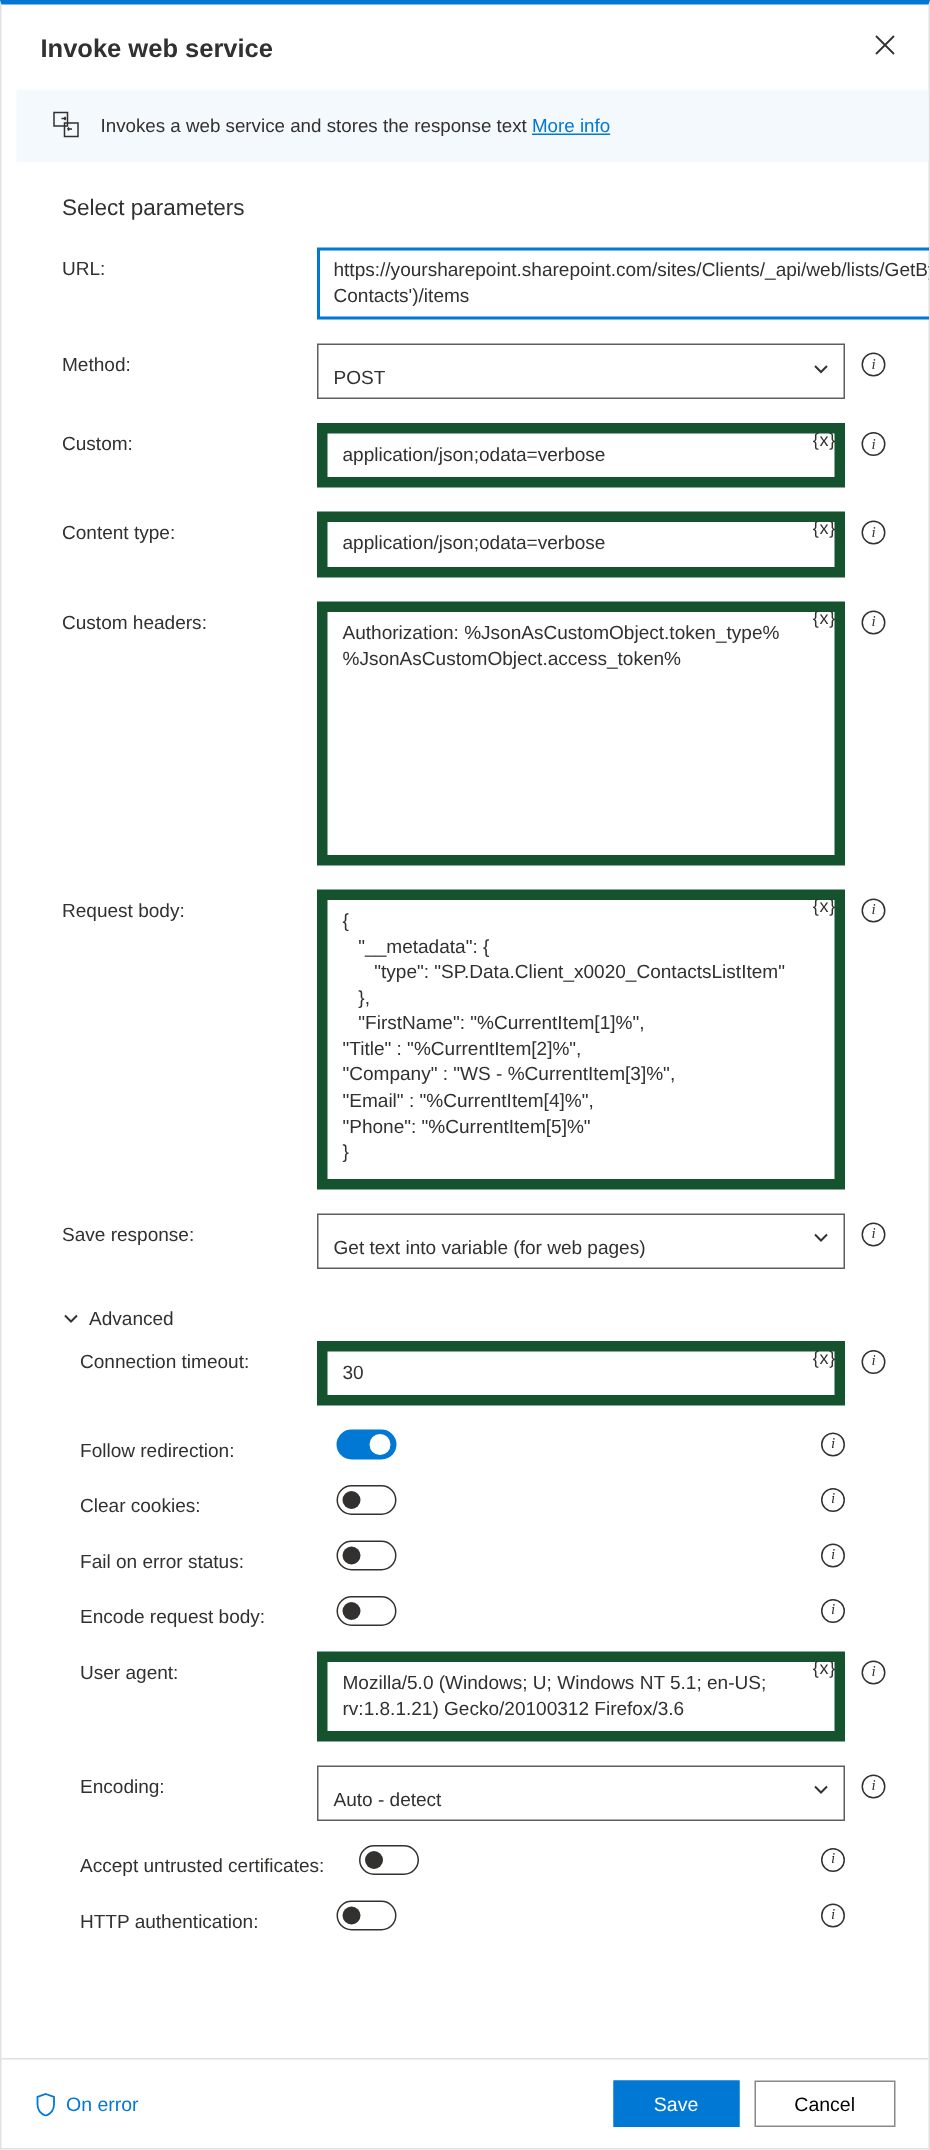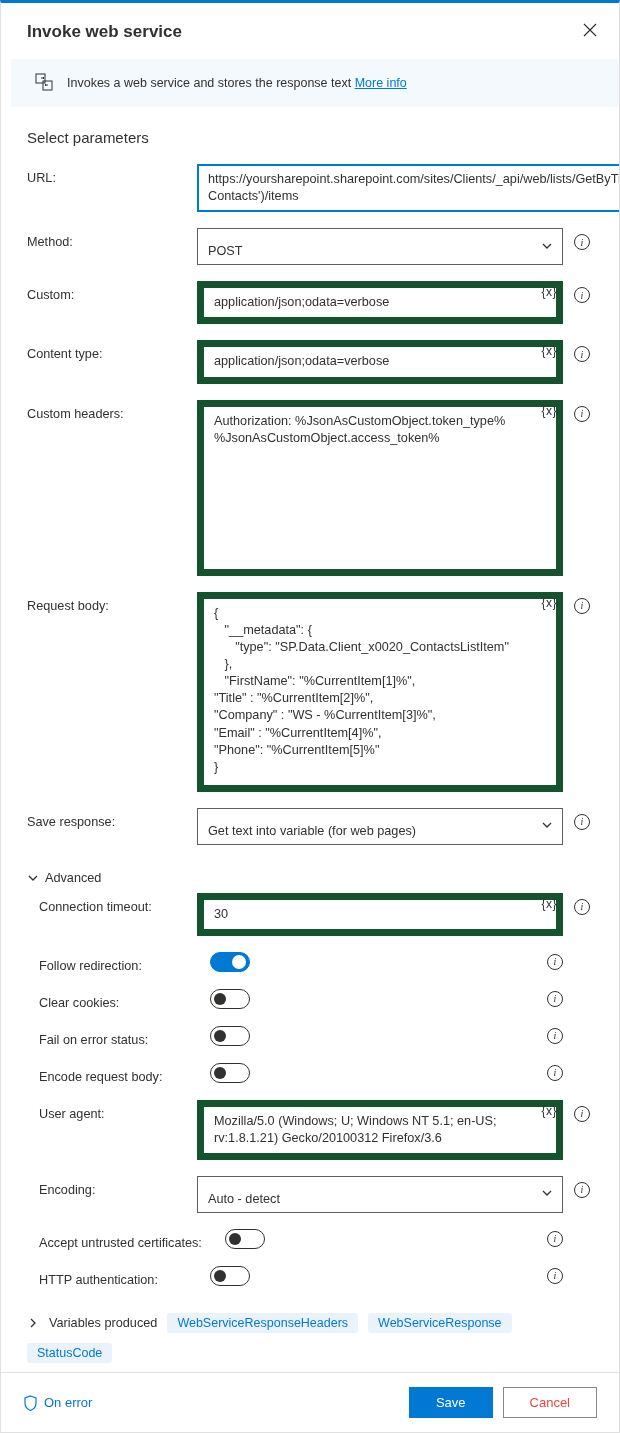--- a/index.html
+++ b/index.html
@@ -4,21 +4,21 @@
 <style>
   * { box-sizing: border-box; margin: 0; padding: 0; font-family: "Segoe UI", Arial, sans-serif; }
   body { background: #fff; width: 620px; height: 1433px; display: flex; flex-direction: column; border: 1px solid #e0e0e0; border-top: 3px solid #0078d4; }
   .header { display: flex; align-items: center; justify-content: space-between; padding: 16px 18px 14px 26px; }
   .header h1 { font-size: 17px; font-weight: 600; color: #323130; }
   .close-btn { font-size: 16px; color: #323130; cursor: pointer; padding: 4px; }
   .info-bar { background: #f3f9fd; padding: 14px 24px; display: flex; align-items: center; gap: 12px; font-size: 12.5px; color: #323130; margin-left: 10px; }
   .info-bar a { color: #0078d4; text-decoration: underline; }
   .info-icon-box { width: 20px; height: 20px; display: flex; align-items: center; justify-content: center; }
   .scroll-area { flex: 1; overflow-y: auto; padding: 4px 4px 12px 0; }
-  .scroll-inner { padding: 0 22px 0 26px; }
+  .scroll-inner { padding: 0 22px 0 26px; margin-left: 14px; }
   .section-title { font-size: 15px; color: #323130; margin: 18px 0 18px 0; }
   .form-row { display: flex; align-items: flex-start; margin-bottom: 16px; gap: 8px; }
   .form-row.indented .label-col { padding-left: 12px; }
   .label-col { width: 162px; flex-shrink: 0; font-size: 12.7px; color: #323130; padding-top: 7px; }
   .label-col.wide { width: 175px; }
   .input-col { flex: 1; position: relative; }
   .help-col { width: 22px; flex-shrink: 0; display: flex; align-items: flex-start; padding-top: 6px; justify-content: center; }
   .help-icon { width: 16px; height: 16px; border: 1px solid #323130; border-radius: 50%; display: flex; align-items: center; justify-content: center; font-size: 10px; color: #323130; font-style: italic; font-family: Georgia, serif; cursor: pointer; }
   .text-input, .textarea-input { width: 100%; border: 7px solid #14532d; padding: 6px 30px 6px 10px; font-size: 12.7px; color: #323130; font-family: inherit; line-height: 1.35; }
   .text-input.active { border: 2px solid #0078d4; padding: 5px 29px 5px 9px; }
@@ -32,21 +32,21 @@
   .toggle.on { background: #0078d4; border-color: #0078d4; }
   .toggle.on .knob { background: #fff; left: auto; right: 3px; width: 14px; height: 14px; top: 2px; }
   .toggle-help-right { margin-left: auto; }
   .adv-header, .vars-header { display: flex; align-items: center; gap: 6px; font-size: 12.7px; color: #323130; cursor: pointer; padding: 10px 0 8px 0; }
   .chev { width: 12px; height: 12px; display: inline-flex; align-items: center; justify-content: center; }
   .vars-pill { background: #eaf3fc; color: #0078d4; font-size: 12.5px; padding: 3px 10px; border-radius: 3px; cursor: pointer; }
   .vars-header { gap: 10px; flex-wrap: wrap; }
   .footer { border-top: 1px solid #e0e0e0; padding: 14px 22px; display: flex; align-items: center; justify-content: center; }
   .on-error { display: flex; align-items: center; gap: 6px; color: #0078d4; font-size: 13px; cursor: pointer; }
   .footer-spacer { flex: 1; }
-  .btn { padding: 7px 26px; font-size: 13px; border: 1px solid #8a8886; background: #fff; color: #ef4444; cursor: pointer; }
+  .btn { padding: 7px 26px; font-size: 13px; border: 1px solid #8a8886; background: #fff; color: #000000; cursor: pointer; }
   .btn.primary { background: #0078d4; border-color: #0078d4; color: #fff; margin-right: 10px; }
 </style>
 </head>
 <body>
 
 <div class="header">
   <h1>Invoke web service</h1>
   <div class="close-btn">
     <svg width="14" height="14" viewBox="0 0 14 14">
         <path d="M1 1 L13 13 M13 1 L1 13" stroke="#323130" stroke-width="1.2" fill="none"></path>
@@ -274,31 +274,20 @@
         <div class="toggle">
             <div class="knob"></div>
           </div>
         <div class="toggle-help-right">
             <span class="help-icon">i</span>
           </div>
       </div>
       <div class="help-col"></div>
     </div>
 
-    <div class="vars-header">
-      <span class="chev">
-          <svg width="10" height="10" viewBox="0 0 10 10">
-            <path d="M3 1 L7 5 L3 9" stroke="#323130" stroke-width="1.3" fill="none"></path>
-          </svg>
-        </span>
-      <span>Variables produced</span>
-      <span class="vars-pill">WebServiceResponseHeaders</span>
-      <span class="vars-pill">WebServiceResponse</span>
-      <span class="vars-pill">StatusCode</span>
-    </div>
 
   </div>
 </div>
 
 <div class="footer">
   <div class="on-error">
     <svg width="15" height="16" viewBox="0 0 15 16">
         <path d="M7.5 1 L13 3 V8 C13 12 10 14.5 7.5 15.5 C5 14.5 2 12 2 8 V3 Z" stroke="#0078d4" stroke-width="1.2" fill="none"></path>
       </svg>
     <span>On error</span>

